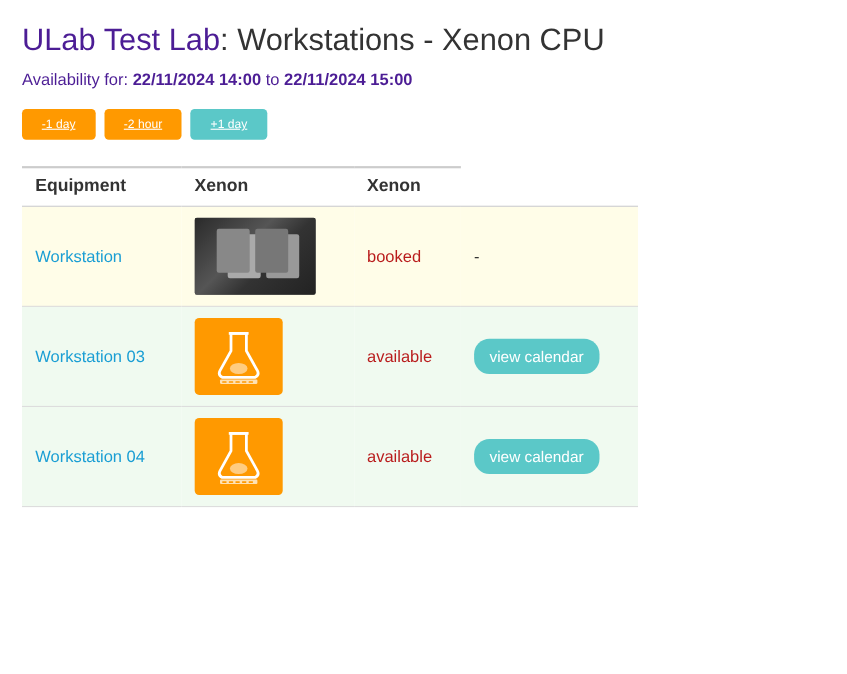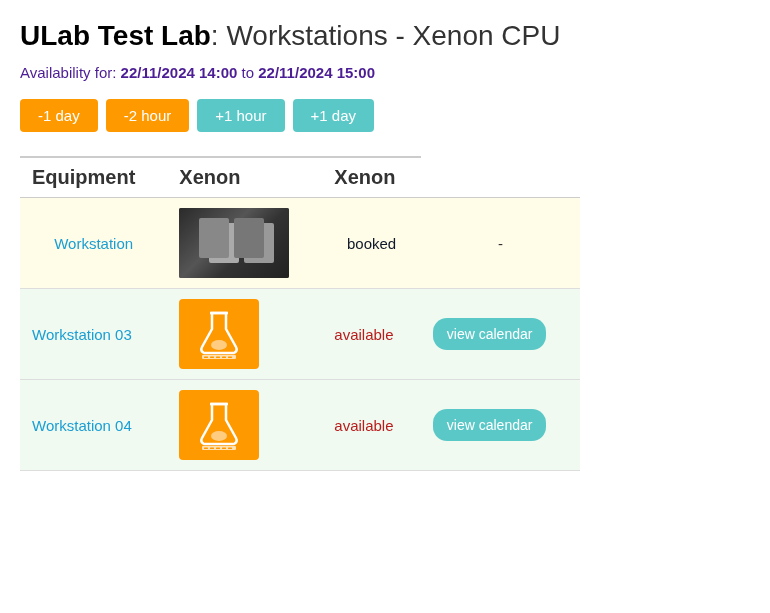--- a/index.html
+++ b/index.html
@@ -11,74 +11,74 @@
       width: 770px;
       min-height: 613px;
     }
     .page-title {
       font-size: 28px;
       font-weight: normal;
       margin-bottom: 12px;
       color: #333;
     }
     .page-title .brand {
-      color: #000000;
-      font-weight: bold;
+      color: #4c1d95;
+      font-weight: normal;
     }
     .availability-text {
       font-size: 15px;
       margin-bottom: 18px;
       color: #4c1d95;
     }
     .availability-text strong {
       font-weight: bold;
     }
     .nav-buttons {
       display: flex;
       gap: 8px;
       margin-bottom: 24px;
     }
     .btn {
       padding: 8px 18px;
       border: none;
       border-radius: 4px;
-      font-size: 15px;
+      font-size: 11px;
       cursor: pointer;
       font-weight: normal;
+      text-decoration: underline;
     }
     .btn-orange {
       background-color: #f90;
       color: #fff;
     }
     .btn-teal {
       background-color: #5bc8c8;
       color: #fff;
     }
     table {
       border-collapse: collapse;
       width: 560px;
     }
     th {
       text-align: left;
       font-weight: bold;
-      font-size: 20px;
+      font-size: 16px;
       padding: 8px 12px;
       border-top: 2px solid #ccc;
       border-bottom: 1px solid #ccc;
       background: #fff;
     }
     td {
       padding: 10px 12px;
       font-size: 15px;
       vertical-align: middle;
       border: none;
     }
     .row-booked td {
       background-color: #fffde8;
-      text-align: center;
     }
     .row-available td {
       background-color: #f0faf0;
     }
     .row-available2 td {
       background-color: #f0faf0;
     }
     .equip-link {
       color: #1a9ed4;
       text-decoration: none;
@@ -87,21 +87,21 @@
     .equip-icon {
       width: 80px;
       height: 70px;
       background-color: #f90;
       border-radius: 4px;
       display: flex;
       align-items: center;
       justify-content: center;
     }
     
-    .status-booked { color: #0f172a; }
+    .status-booked { color: #b91c1c; }
     .status-available { color: #b91c1c; }
     .action-dash { color: #333; }
     .btn-calendar {
       background-color: #5bc8c8;
       color: #fff;
       border: none;
       border-radius: 14px;
       padding: 8px 14px;
       font-size: 14px;
       cursor: pointer;
@@ -147,21 +147,20 @@
 <div class="availability-text">
   <span>Availability for:</span>
   <strong><span>22/11/2024 14:00</span></strong>
   <span>to</span>
   <strong><span>22/11/2024 15:00</span></strong>
 </div>
 
 <div class="nav-buttons">
   <button class="btn btn-orange">-1 day</button>
   <button class="btn btn-orange">-2 hour</button>
-  <button class="btn btn-teal">+1 hour</button>
   <button class="btn btn-teal">+1 day</button>
 </div>
 
 <table>
   <thead>
     <tr>
       <th>Equipment</th>
       <th>Xenon</th>
       <th>Xenon</th>
     </tr>

